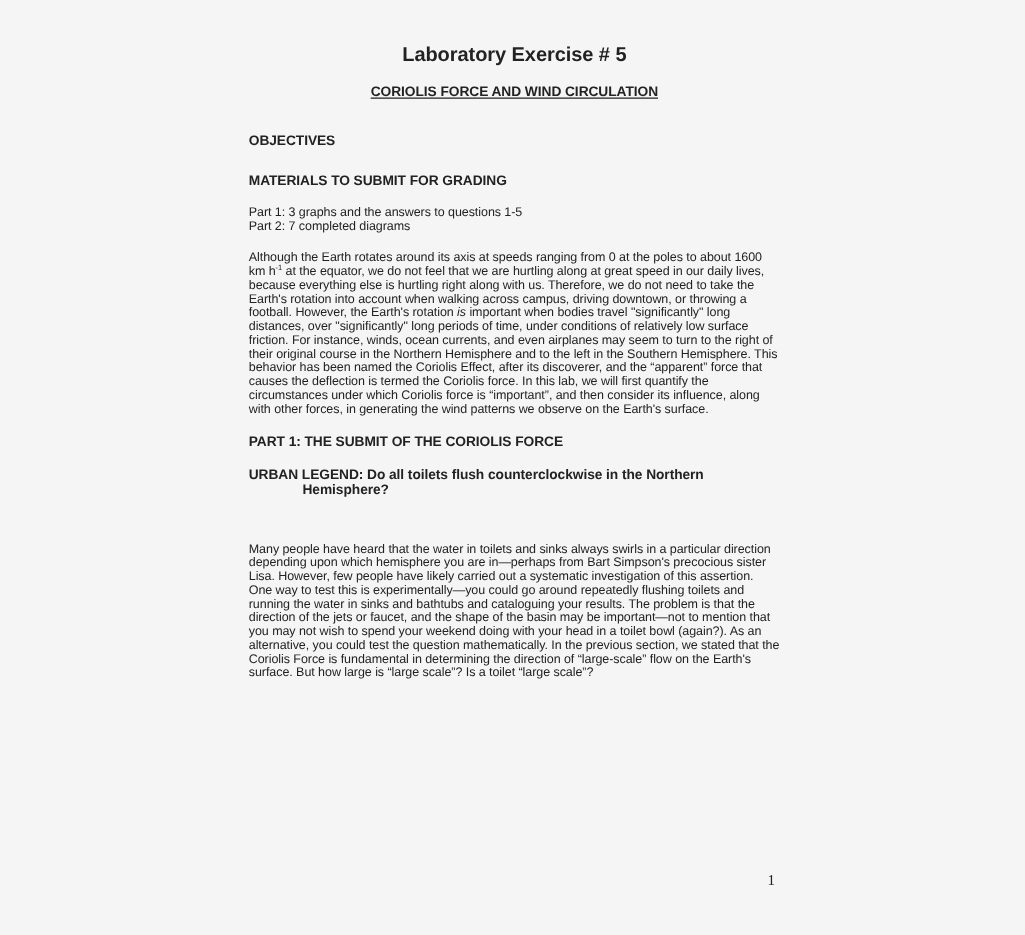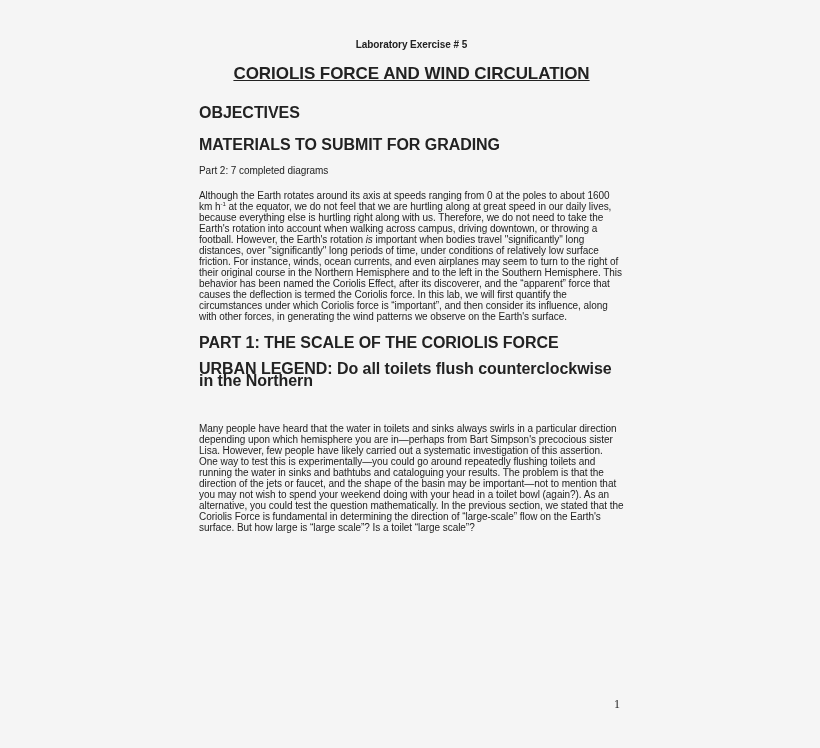--- a/index.html
+++ b/index.html
@@ -20,35 +20,35 @@
     left: 199px;
     top: 38px;
     width: 425px;
     font-size: 10px;
     line-height: 11px;
     letter-spacing: -0.05px;
   }
   .title {
     text-align: center;
     font-weight: bold;
-    font-size: 10px;
+    font-size: 16px;
     line-height: 14px;
     margin: 0;
   }
   .subtitle {
     text-align: center;
     font-weight: bold;
-    font-size: 17px;
+    font-size: 11px;
     line-height: 14px;
     text-decoration: underline;
     margin: 15px 0 0 0;
   }
   .heading {
     font-weight: bold;
-    font-size: 16px;
+    font-size: 11px;
     line-height: 12px;
     margin: 0;
   }
   .h-objectives { margin-top: 26px; }
   .obj-list {
     margin: 14px 0 0 42px;
     padding: 0;
     list-style: none;
   }
   .obj-item { margin: 0; }
@@ -82,25 +82,27 @@
 <div class="page">
   <p class="title">Laboratory Exercise # 5</p>
   <p class="subtitle">CORIOLIS FORCE AND WIND CIRCULATION</p>
 
   <p class="heading h-objectives">OBJECTIVES</p>
   <ul class="obj-list">
   </ul>
 
   <p class="heading h-materials">MATERIALS TO SUBMIT FOR GRADING</p>
   <div class="materials">
+    <div>Part 1: 3 graphs and the answers to questions 1-5</div>
     <div>Part 2: 7 completed diagrams</div>
   </div>
 
   <p class="para"><span>Although the Earth rotates around its axis at speeds ranging from 0 at the poles to about 1600 km h</span><sup>-1</sup><span> at the equator, we do not feel that we are hurtling along at great speed in our daily lives, because everything else is hurtling right along with us. Therefore, we do not need to take the Earth's rotation into account when walking across campus, driving downtown, or throwing a football. However, the Earth's rotation </span><em>is</em><span> important when bodies travel "significantly" long distances, over "significantly" long periods of time, under conditions of relatively low surface friction. For instance, winds, ocean currents, and even airplanes may seem to turn to the right of their original course in the Northern Hemisphere and to the left in the Southern Hemisphere. This behavior has been named the Coriolis Effect, after its discoverer, and the “apparent” force that causes the deflection is termed the Coriolis force. In this lab, we will first quantify the circumstances under which Coriolis force is “important”, and then consider its influence, along with other forces, in generating the wind patterns we observe on the Earth's surface.</span></p>
 
-  <p class="heading h-part1">PART 1: THE SCALE OF THE CORIOLIS FORCE</p>
+  <p class="heading h-part1">PART 1: THE SUBMIT OF THE CORIOLIS FORCE</p>
   <p class="heading h-urban">
     <span>URBAN LEGEND: Do all toilets flush counterclockwise in the Northern</span>
+    <span class="urban-cont">Hemisphere?</span>
   </p>
   <p class="para para2">Many people have heard that the water in toilets and sinks always swirls in a particular direction depending upon which hemisphere you are in—perhaps from Bart Simpson's precocious sister Lisa. However, few people have likely carried out a systematic investigation of this assertion. One way to test this is experimentally—you could go around repeatedly flushing toilets and running the water in sinks and bathtubs and cataloguing your results. The problem is that the direction of the jets or faucet, and the shape of the basin may be important—not to mention that you may not wish to spend your weekend doing with your head in a toilet bowl (again?). As an alternative, you could test the question mathematically. In the previous section, we stated that the Coriolis Force is fundamental in determining the direction of “large-scale” flow on the Earth's surface. But how large is “large scale”? Is a toilet “large scale”?</p>
 </div>
 
 <div class="page-num">1</div>
 
 </body></html>

